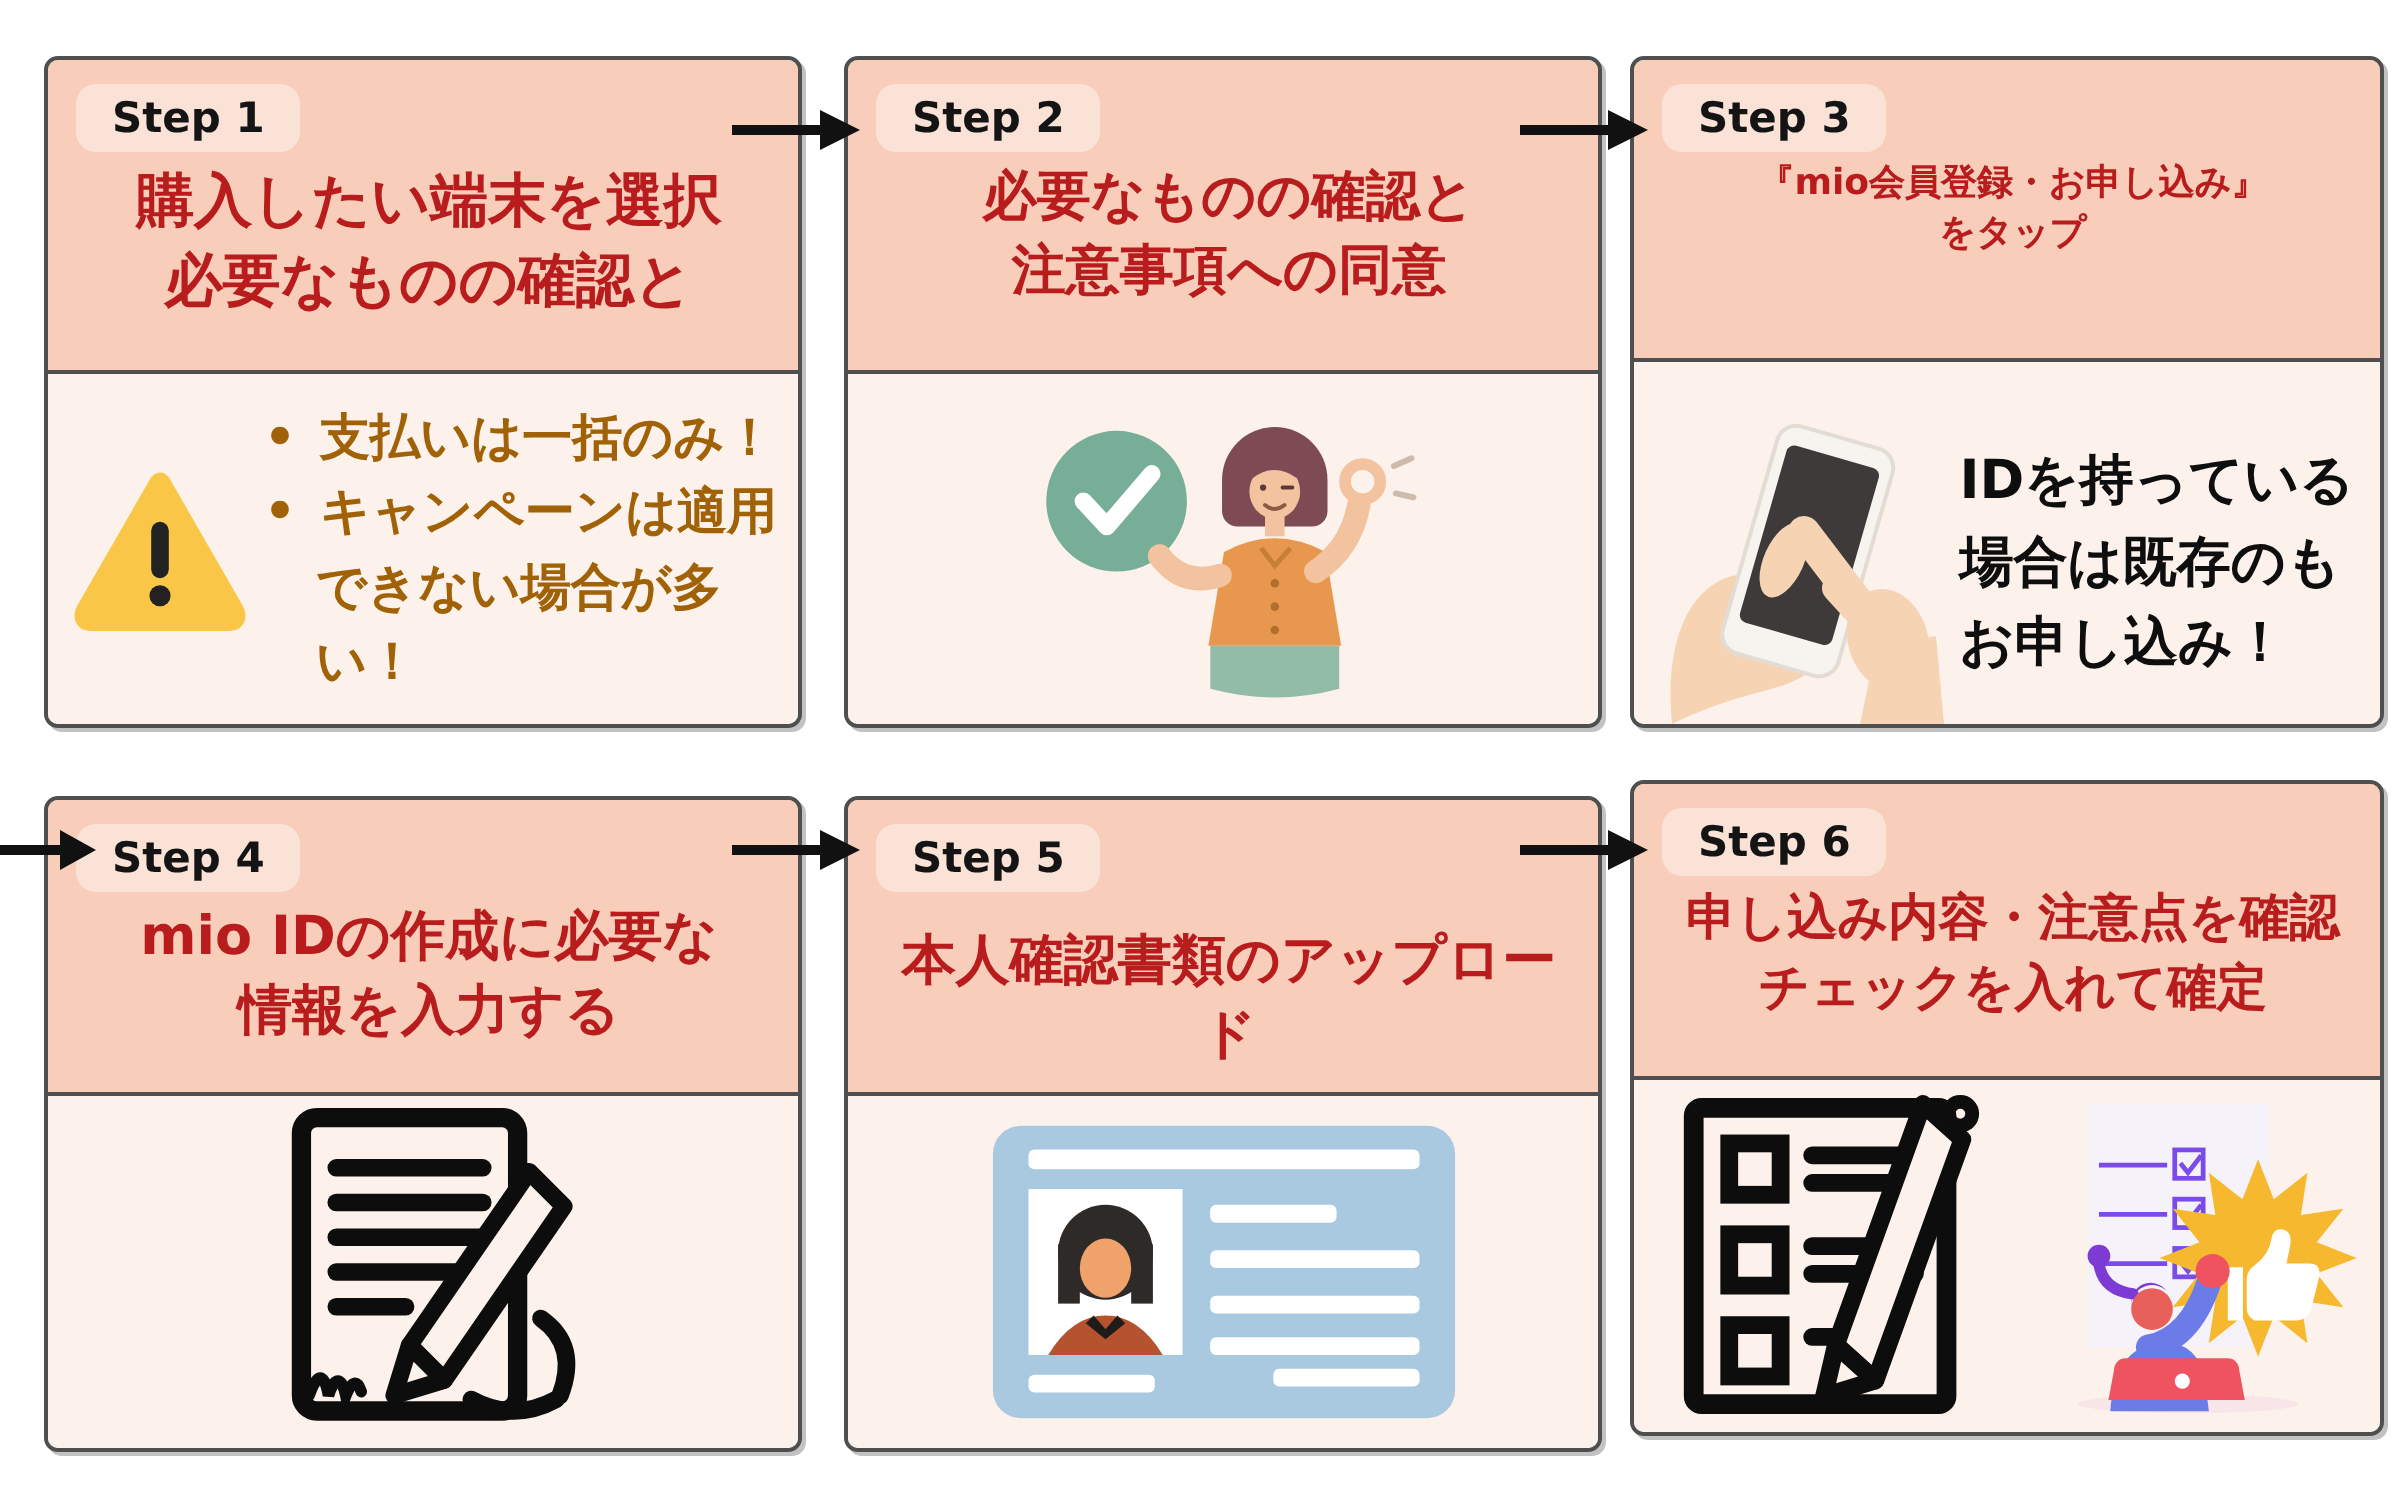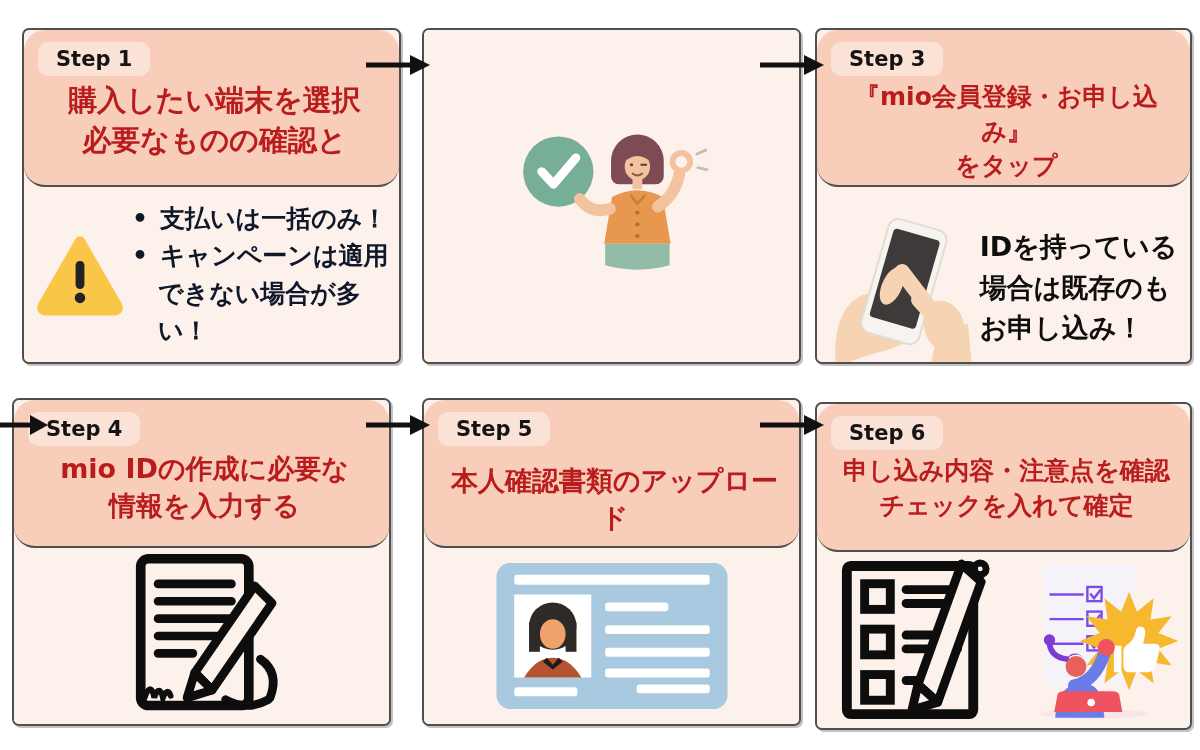--- a/index.html
+++ b/index.html
@@ -2,34 +2,34 @@
 <html><head>
 <meta charset="utf-8">
 <style>
   html,body{margin:0;padding:0;background:#ffffff;}
   #canvas{position:relative;width:1200px;height:750px;background:#ffffff;overflow:hidden;
           font-family:"DejaVu Sans",sans-serif;color:#111;}
   .card{position:absolute;border:2.5px solid #4f4f4f;border-radius:7px;
         box-shadow:2px 2px 0 rgba(80,80,80,.35);display:flex;flex-direction:column;
         overflow:hidden;background:#fcf2eb;}
   .header{background:#f8cdb9;border-bottom:2.5px solid #4f4f4f;
-          padding:12px 8px 8px 14px;box-sizing:border-box;border-radius:21px;}
+          padding:12px 8px 8px 14px;box-sizing:border-box;}
   .row1 .header{height:157px;}
   .row2 .header{height:148px;}
   .badge{display:inline-block;background:#fbe2d7;border-radius:10px;padding:5px 18px;
          font-size:21px;font-weight:700;color:#141414;}
   .title{text-align:center;font-weight:700;color:#b91c1c;font-size:27px;line-height:1.38;margin-top:4px;}
   .title span{display:block;}
   .s1 .title{font-size:29px;}
-  .s3 .title{font-size:25px;}
+  .s3 .title{font-size:18px;}
   .s6 .title{font-size:25px;}
   .s5 .title{margin-top:16px;}
   .body{flex:1;background:#fcf2eb;display:flex;align-items:center;justify-content:center;}
   .body.b1{justify-content:flex-start;gap:8px;padding:0 8px 0 12px;}
-  .notes{list-style:none;margin:0;padding:0;font-weight:700;font-size:25px;line-height:1.5;color:#0f172a;width:258px;}
+  .notes{list-style:none;margin:0;padding:0;font-weight:700;font-size:25px;line-height:1.5;color:#a16207;width:258px;}
   .notes li{padding-left:26px;text-indent:-26px;}
   .notes li::before{content:"•";margin-right:12px;}
   .body.b3{gap:4px;padding:0 10px 0 6px;}
   .note{font-weight:700;font-size:27px;line-height:1.5;color:#0e0e0e;}
   .note span{display:block;}
   .body.b6{justify-content:space-between;padding:0 6px 0 18px;}
   .arrow{position:absolute;}
 </style>
 </head>
 <body>
@@ -51,20 +51,27 @@
         <circle cx="50" cy="72" r="6" fill="#222"></circle>
       </svg>
       <ul class="notes">
         <li>支払いは一括のみ！</li>
         <li>キャンペーンは適用できない場合が多い！</li>
       </ul>
     </div>
   </div>
 
   <div class="card row1 s2" style="left:422px;top:28px;width:375px;height:332px;">
+    <div class="header">
+      <span class="badge">Step 2</span>
+      <div class="title">
+        <span>必要なものの確認と</span>
+        <span>注意事項への同意</span>
+      </div>
+    </div>
     <div class="body">
       <svg width="210" height="166" viewBox="0 0 210 170">
         <circle cx="50" cy="60" r="36" fill="#76ae98"></circle>
         <path d="M33 60 l12 13 l23 -27" stroke="#ffffff" stroke-width="9" fill="none" stroke-linecap="round" stroke-linejoin="round"></path>
         <path d="M131 22 a27 27 0 0 1 27 27 v16 a8 8 0 0 1 -8 8 h-38 a8 8 0 0 1 -8 -8 v-16 a27 27 0 0 1 27 -27 z" fill="#7e4b54"></path>
         <ellipse cx="131" cy="55" rx="13" ry="14" fill="#f2c39e"></ellipse>
         <path d="M116 46 a15 13 0 0 1 30 0 l-4 2 q-11 -8 -22 0 z" fill="#7e4b54"></path>
         <circle cx="125" cy="53" r="1.6" fill="#5a3a36"></circle>
         <path d="M135 53 h5" stroke="#5a3a36" stroke-width="2" stroke-linecap="round"></path>
         <path d="M126 62 q5 4 10 0" stroke="#8a5a44" stroke-width="2" fill="none" stroke-linecap="round"></path>
@@ -105,21 +112,21 @@
         <path d="M112 114 L92 92" stroke="#f5d3b3" stroke-width="14" stroke-linecap="round"></path>
       </svg>
       <div class="note">
         <span>IDを持っている</span>
         <span>場合は既存のも</span>
         <span>お申し込み！</span>
       </div>
     </div>
   </div>
 
-  <div class="card row2 s4" style="left:12px;top:398px;width:375px;height:324px;">
+  <div class="card row2 s4" style="left:22px;top:398px;width:375px;height:324px;">
     <div class="header">
       <span class="badge">Step 4</span>
       <div class="title">
         <span>mio IDの作成に必要な</span>
         <span>情報を入力する</span>
       </div>
     </div>
     <div class="body">
       <svg width="172" height="166" viewBox="0 0 175 172">
         <rect x="24" y="6" width="112" height="152" rx="8" fill="none" stroke="#0d0d0d" stroke-width="10"></rect>
@@ -162,21 +169,21 @@
           <rect x="118" y="69" width="106" height="9" rx="3"></rect>
           <rect x="118" y="92" width="106" height="9" rx="3"></rect>
           <rect x="118" y="113" width="106" height="9" rx="3"></rect>
           <rect x="26" y="132" width="64" height="9" rx="3"></rect>
           <rect x="150" y="129" width="74" height="9" rx="3"></rect>
         </g>
       </svg>
     </div>
   </div>
 
-  <div class="card row2 s6" style="left:815px;top:402px;width:373px;height:324px;">
+  <div class="card row2 s6" style="left:815px;top:390px;width:373px;height:324px;">
     <div class="header">
       <span class="badge">Step 6</span>
       <div class="title">
         <span>申し込み内容・注意点を確認</span>
         <span>チェックを入れて確定</span>
       </div>
     </div>
     <div class="body b6">
       <svg width="158" height="164" viewBox="0 0 160 166">
         <rect x="12" y="8" width="128" height="150" rx="4" fill="none" stroke="#0d0d0d" stroke-width="10"></rect>

